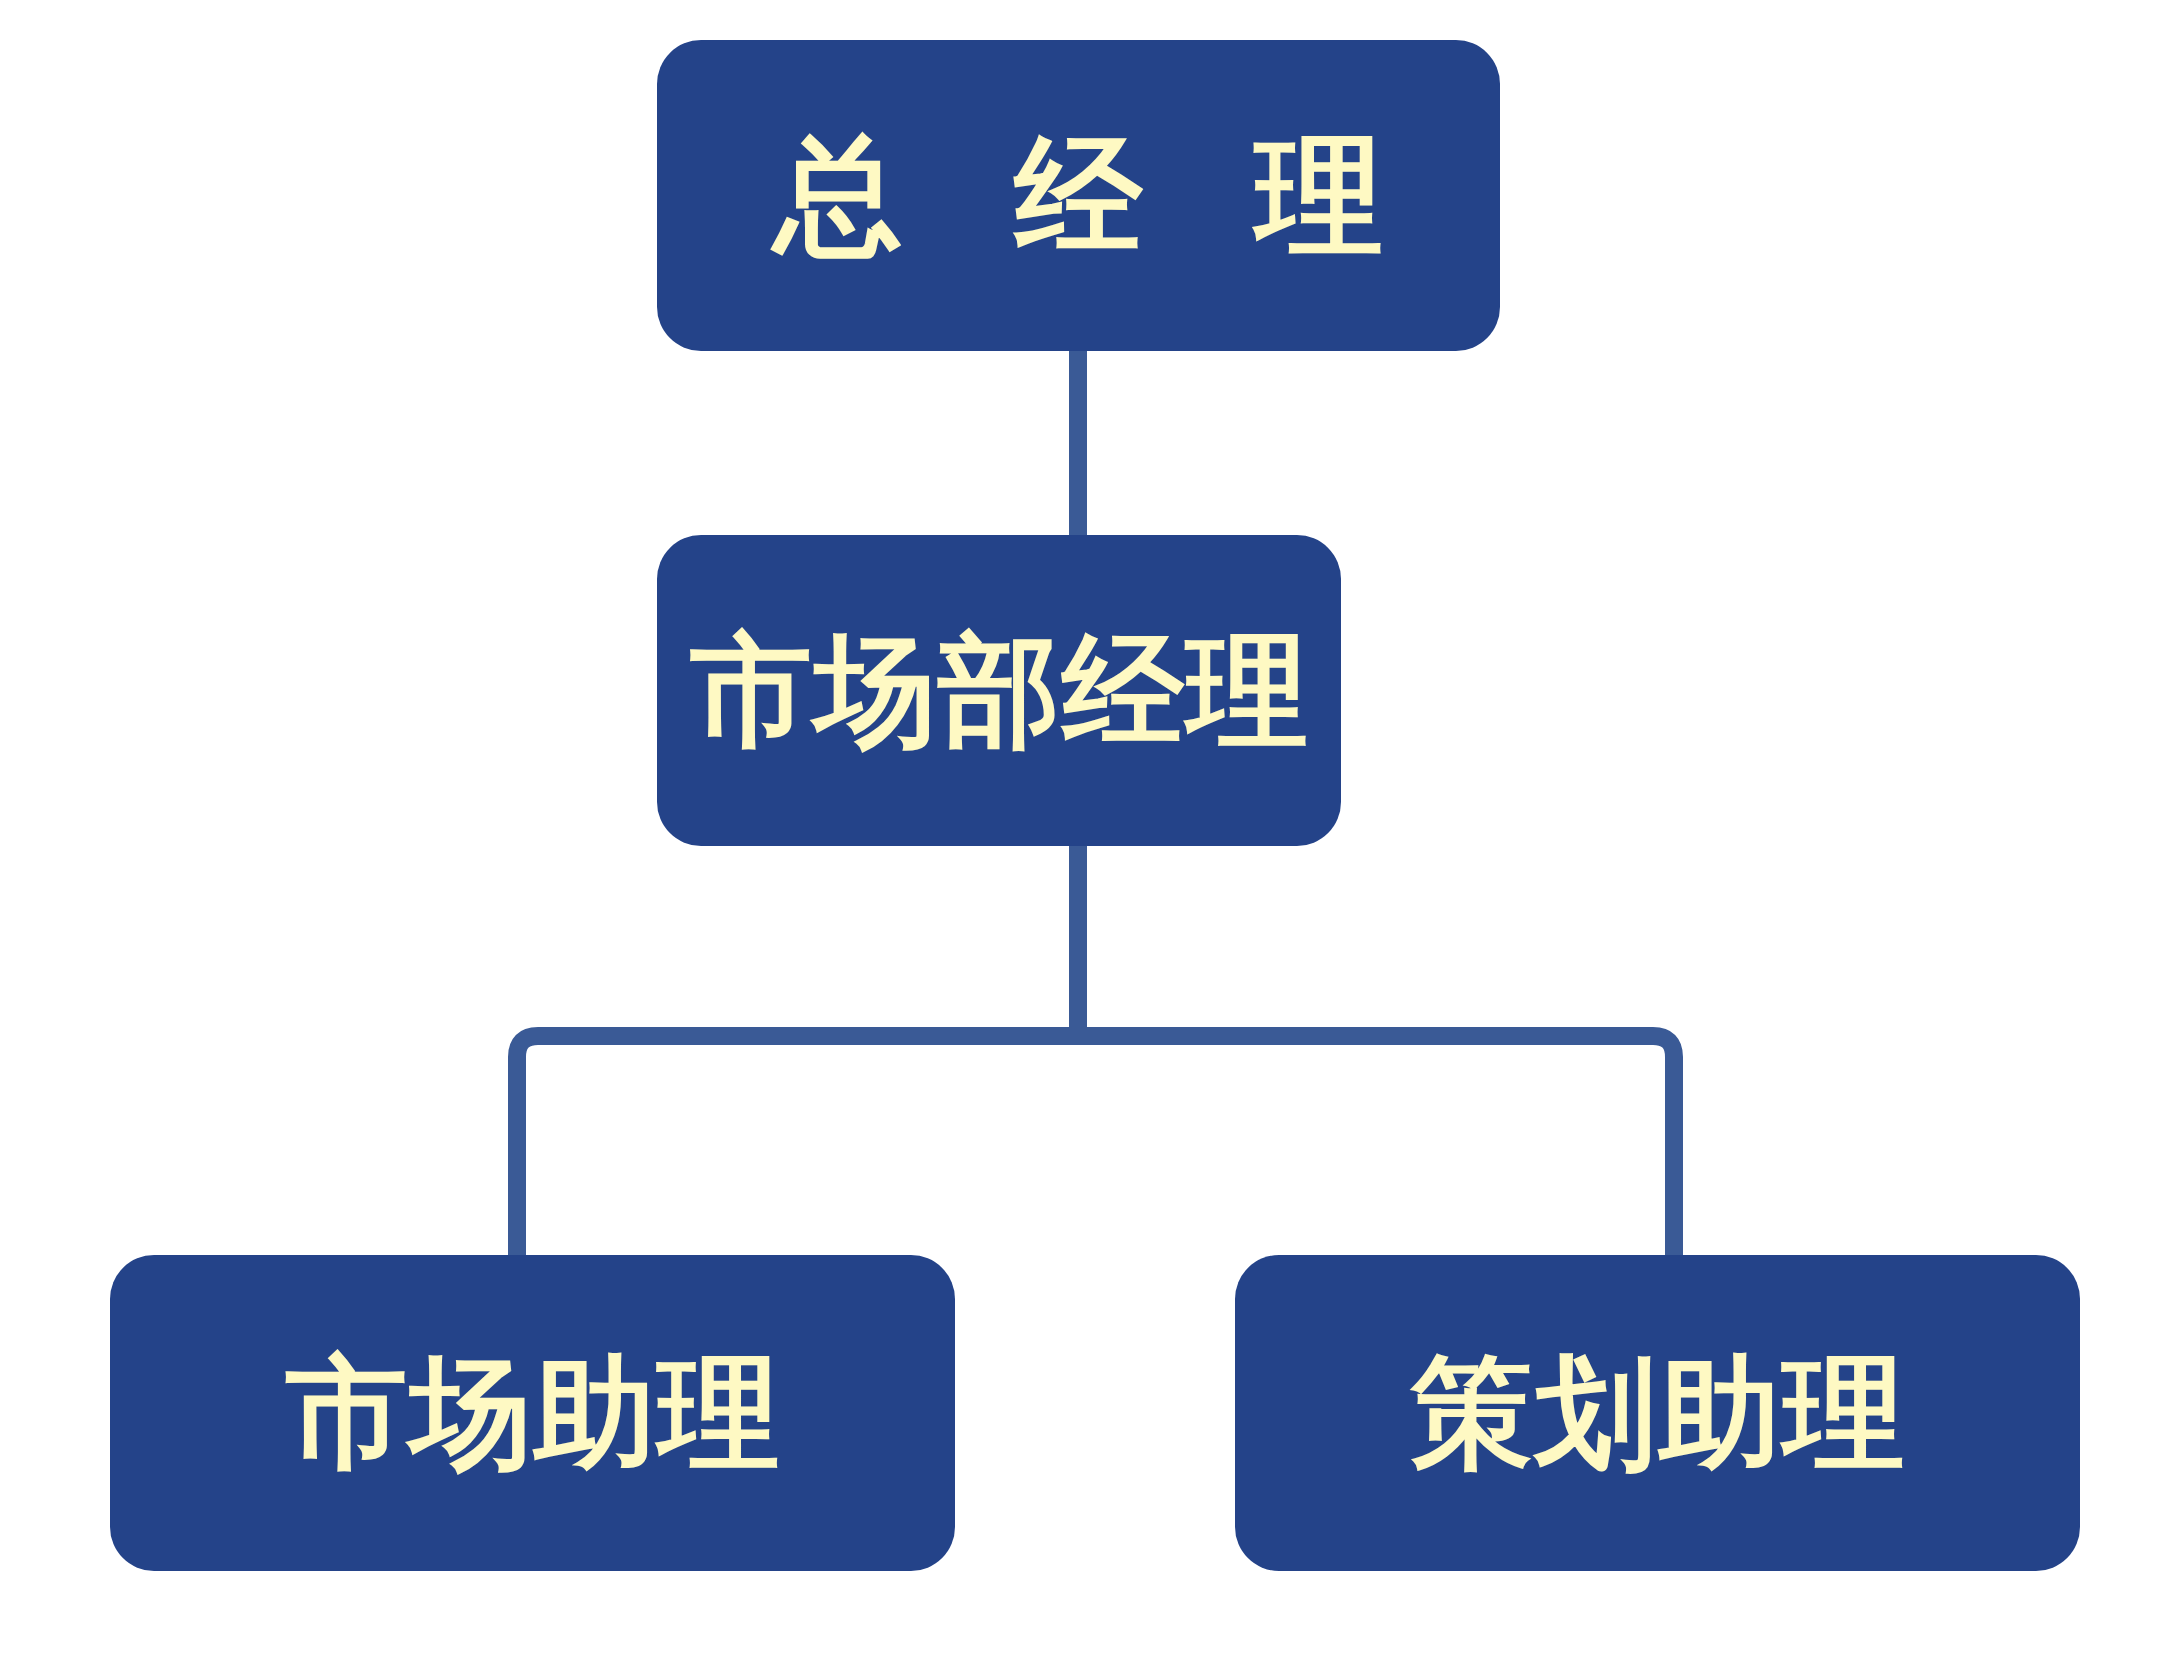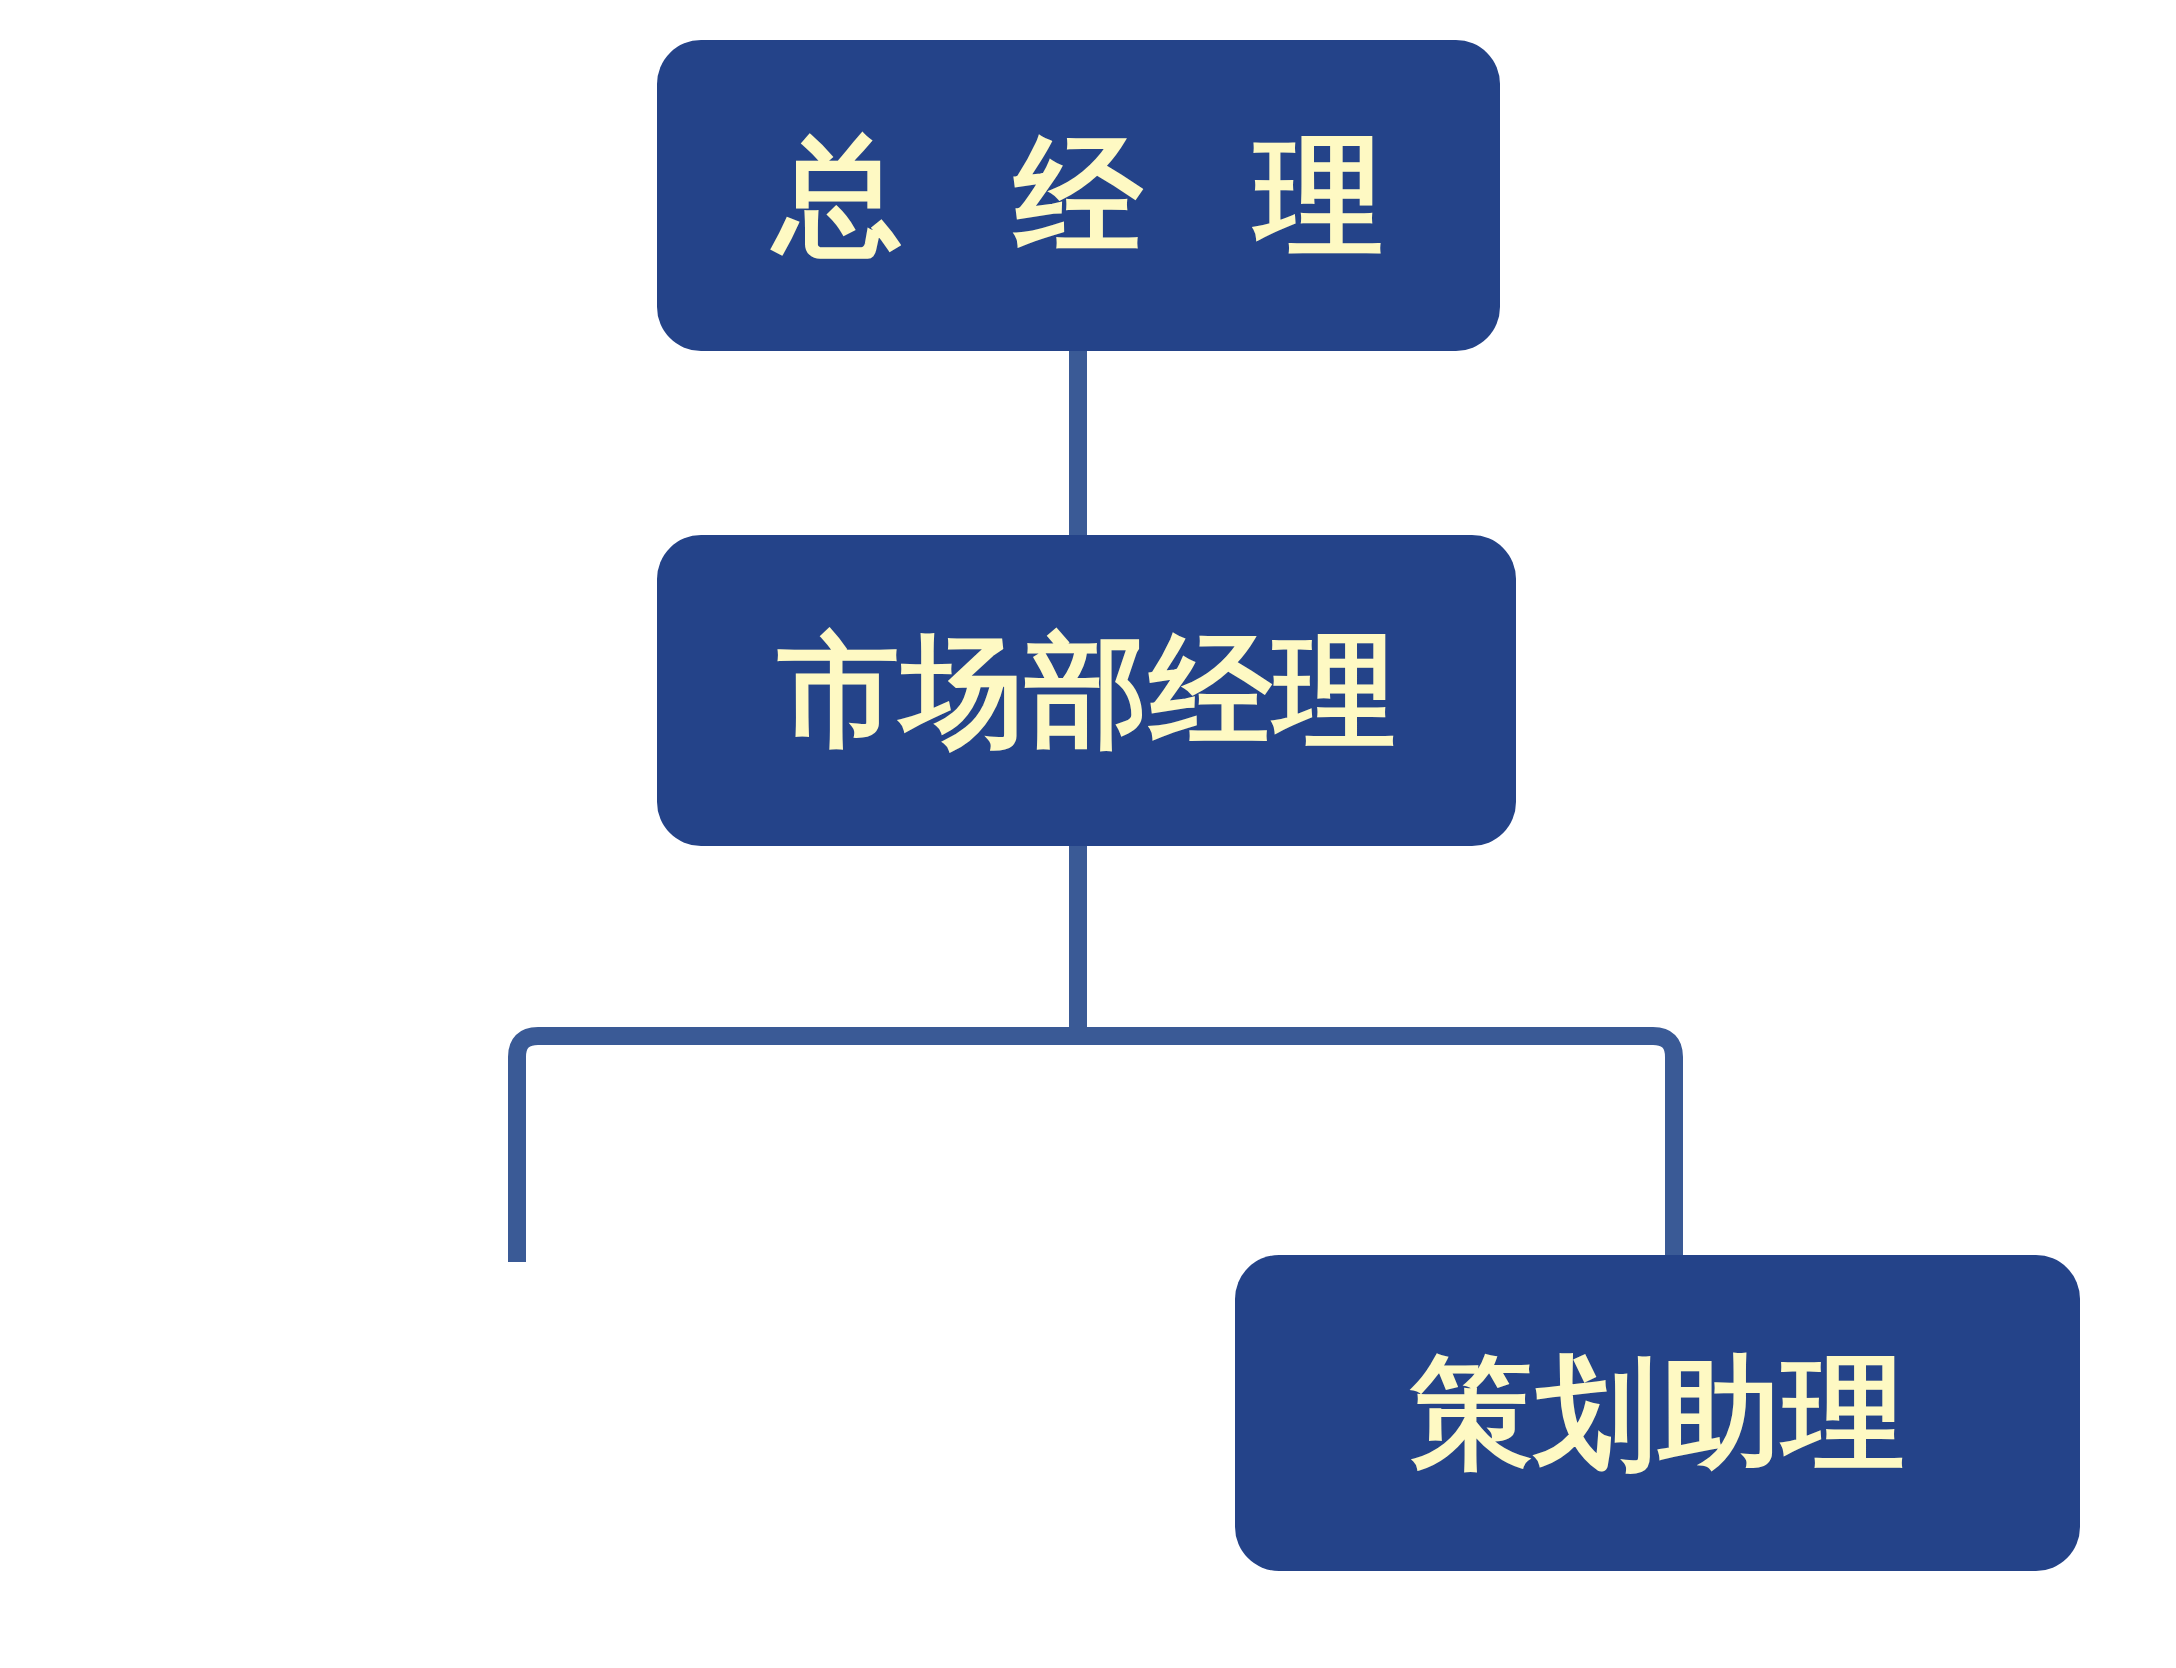--- a/index.html
+++ b/index.html
@@ -55,21 +55,21 @@
   }
   #node-ceo .node-label {
     font-size: 128px;
     letter-spacing: 34px;
     text-indent: 34px;
   }
   
   #node-marketing-manager {
     left: 657px;
     top: 535px;
-    width: 859px;
+    width: 684px;
     height: 311px;
   }
   #node-marketing-manager .node-label {
     font-size: 122px;
     letter-spacing: 2px;
     text-indent: 2px;
   }
   
   #node-marketing-assistant {
     left: 110px;
@@ -112,18 +112,21 @@
   </svg>
 
   <div class="node" id="node-ceo">
     <span class="node-label">总 经 理</span>
   </div>
 
   <div class="node" id="node-marketing-manager">
     <span class="node-label">市场部经理</span>
   </div>
 
+  <div class="node" id="node-marketing-assistant">
+    <span class="node-label">市场助理</span>
+  </div>
 
   <div class="node" id="node-planning-assistant">
     <span class="node-label">策划助理</span>
   </div>
 
 </div>
 
 </body></html>

